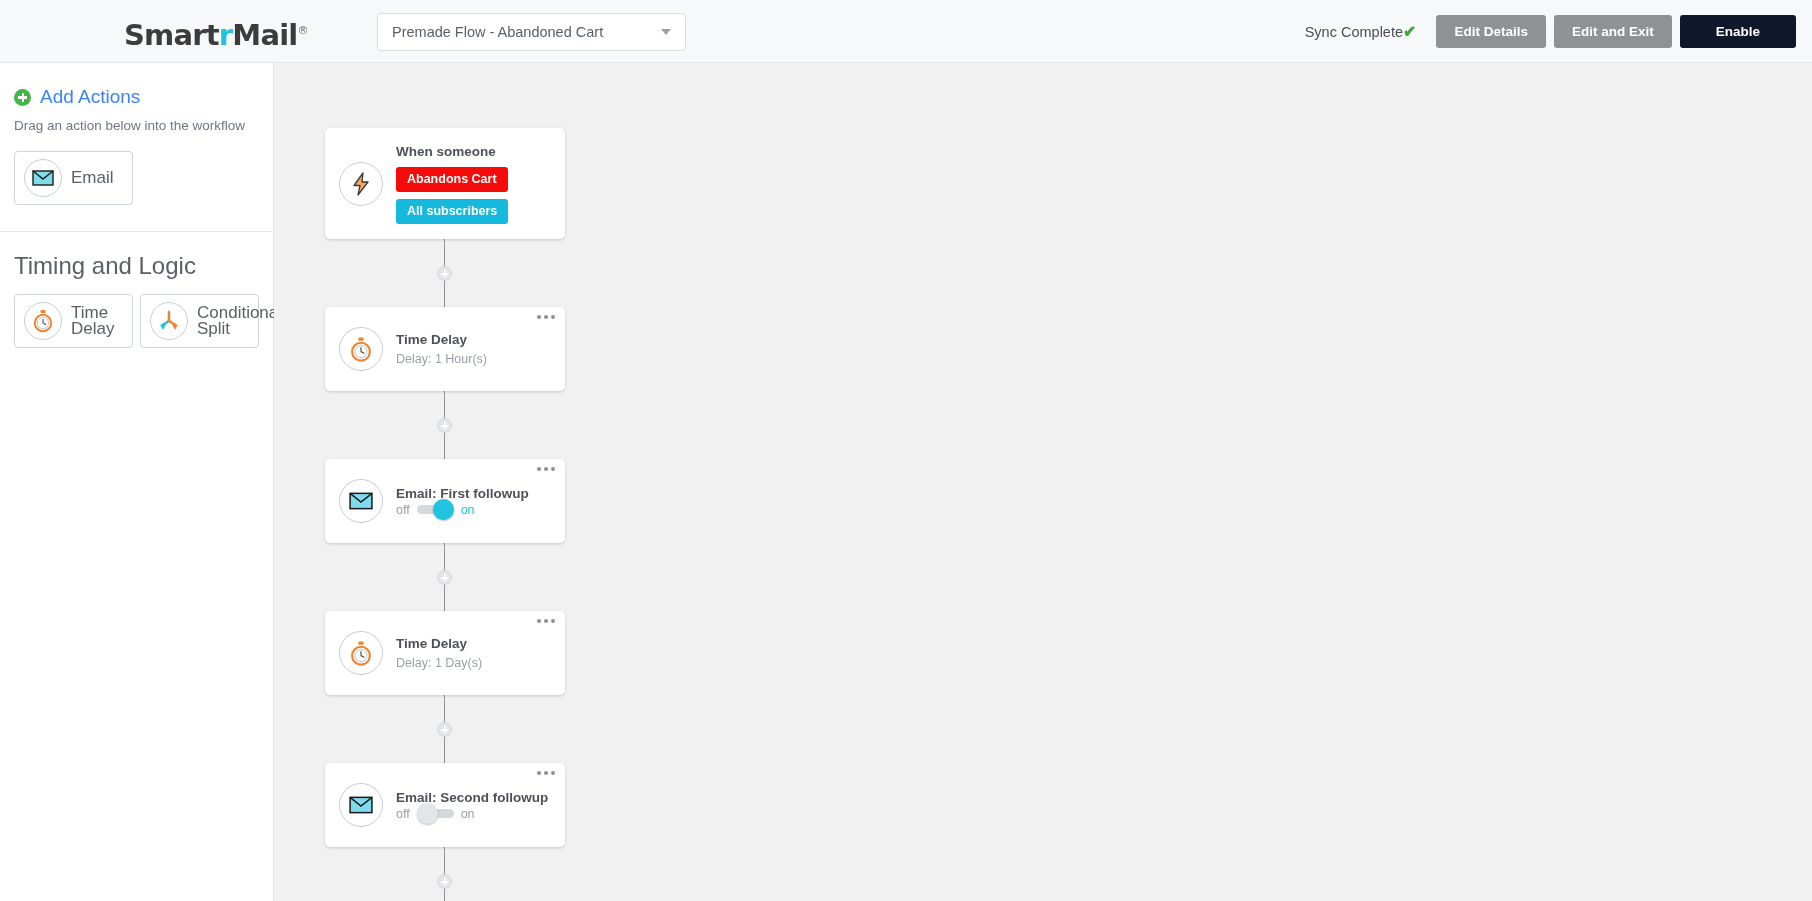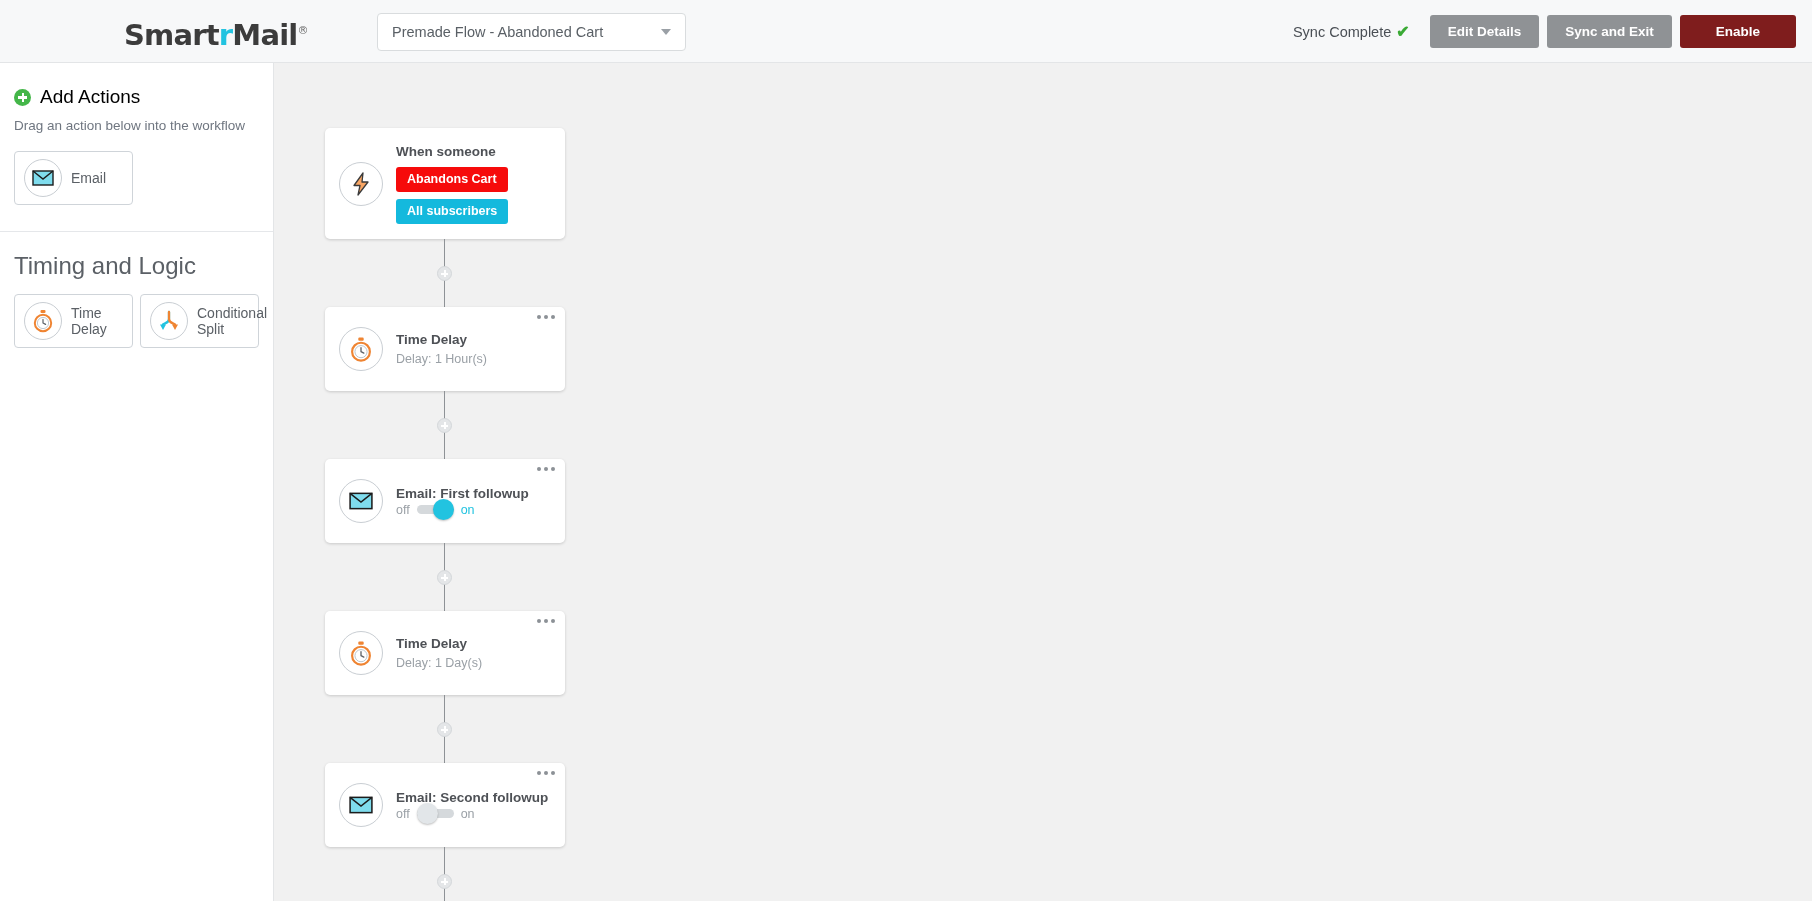--- a/index.html
+++ b/index.html
@@ -53,47 +53,47 @@
   }
 
   .header-right {
     position: absolute; right: 16px; top: 0;
     height: 63px;
     display: flex; align-items: center; gap: 0;
   }
   .sync-status {
     font-size: 14.5px; color: #4a4f55;
     margin-right: 12px;
-    display: flex; align-items: center; gap: 5px;
+    display: flex; align-items: center; 
     white-space: nowrap;
   }
   .check-icon { color: #3aaa35; font-size: 16px; font-weight: bold; }
 
   .btn {
     height: 33px; border: none; border-radius: 3px;
     font-size: 13.5px; font-weight: bold;
     color: #ffffff; cursor: pointer;
     padding: 0 18px; margin-left: 8px;
     font-family: "Liberation Sans", sans-serif;
     white-space: nowrap;
     display: flex; align-items: center; justify-content: center;
   }
   .btn-grey { background: #8f9295; }
-  .btn-cyan { background: #7f1d1d; padding: 8px 36px; }
+  .btn-cyan { background: #0f172a; padding: 8px 36px; }
 
   
   .sidebar {
     position: absolute; top: 63px; left: 0;
     width: 274px; height: 838px;
     background: #ffffff;
     border-right: 1px solid #e3e5e7;
   }
   .sidebar-head { padding: 22px 14px 0 14px; }
   .sidebar-title {
-    font-size: 19px; color: #000000; font-weight: normal;
+    font-size: 19px; color: #3b82f6; font-weight: normal;
     display: flex; align-items: center; gap: 9px;
     line-height: 24px;
   }
   .plus-circle {
     width: 17px; height: 17px; border-radius: 50%;
     background: #44b649; position: relative; flex: 0 0 17px;
   }
   .plus-circle::before, .plus-circle::after {
     content: ""; position: absolute; background: #ffffff;
   }
@@ -108,21 +108,21 @@
   .palette-card {
     border: 1px solid #cfd4d9; border-radius: 4px;
     background: #fff; height: 54px;
     display: flex; align-items: center;
     padding: 0 12px 0 9px; gap: 9px;
     cursor: grab;
   }
   .palette-card.wide { width: 119px; }
   .palette-card.half { width: 119px; }
   .palette-label {
-    font-size: 14px; color: #5b6066; line-height: 16px;
+    font-size: 17px; color: #5b6066; line-height: 16px;
   }
 
   .icon-circle {
     width: 38px; height: 38px; border-radius: 50%;
     border: 1px solid #c9ced3; background: #fff;
     display: flex; align-items: center; justify-content: center;
     flex: 0 0 38px;
   }
   .icon-circle.lg { width: 44px; height: 44px; flex: 0 0 44px; }
 
@@ -231,21 +231,21 @@
     <span class="flow-select-label">Premade Flow - Abandoned Cart</span>
     <span class="caret"></span>
   </div>
 
   <div class="header-right">
     <div class="sync-status">
       <span>Sync Complete</span>
       <span class="check-icon">✔</span>
     </div>
     <button class="btn btn-grey">Edit Details</button>
-    <button class="btn btn-grey">Sync and Exit</button>
+    <button class="btn btn-grey">Edit and Exit</button>
     <button class="btn btn-cyan">Enable</button>
   </div>
 </div>
 
 <div class="sidebar">
 
   <div class="sidebar-head">
     <div class="sidebar-title">
       <span class="plus-circle"></span>
       <span>Add Actions</span>

